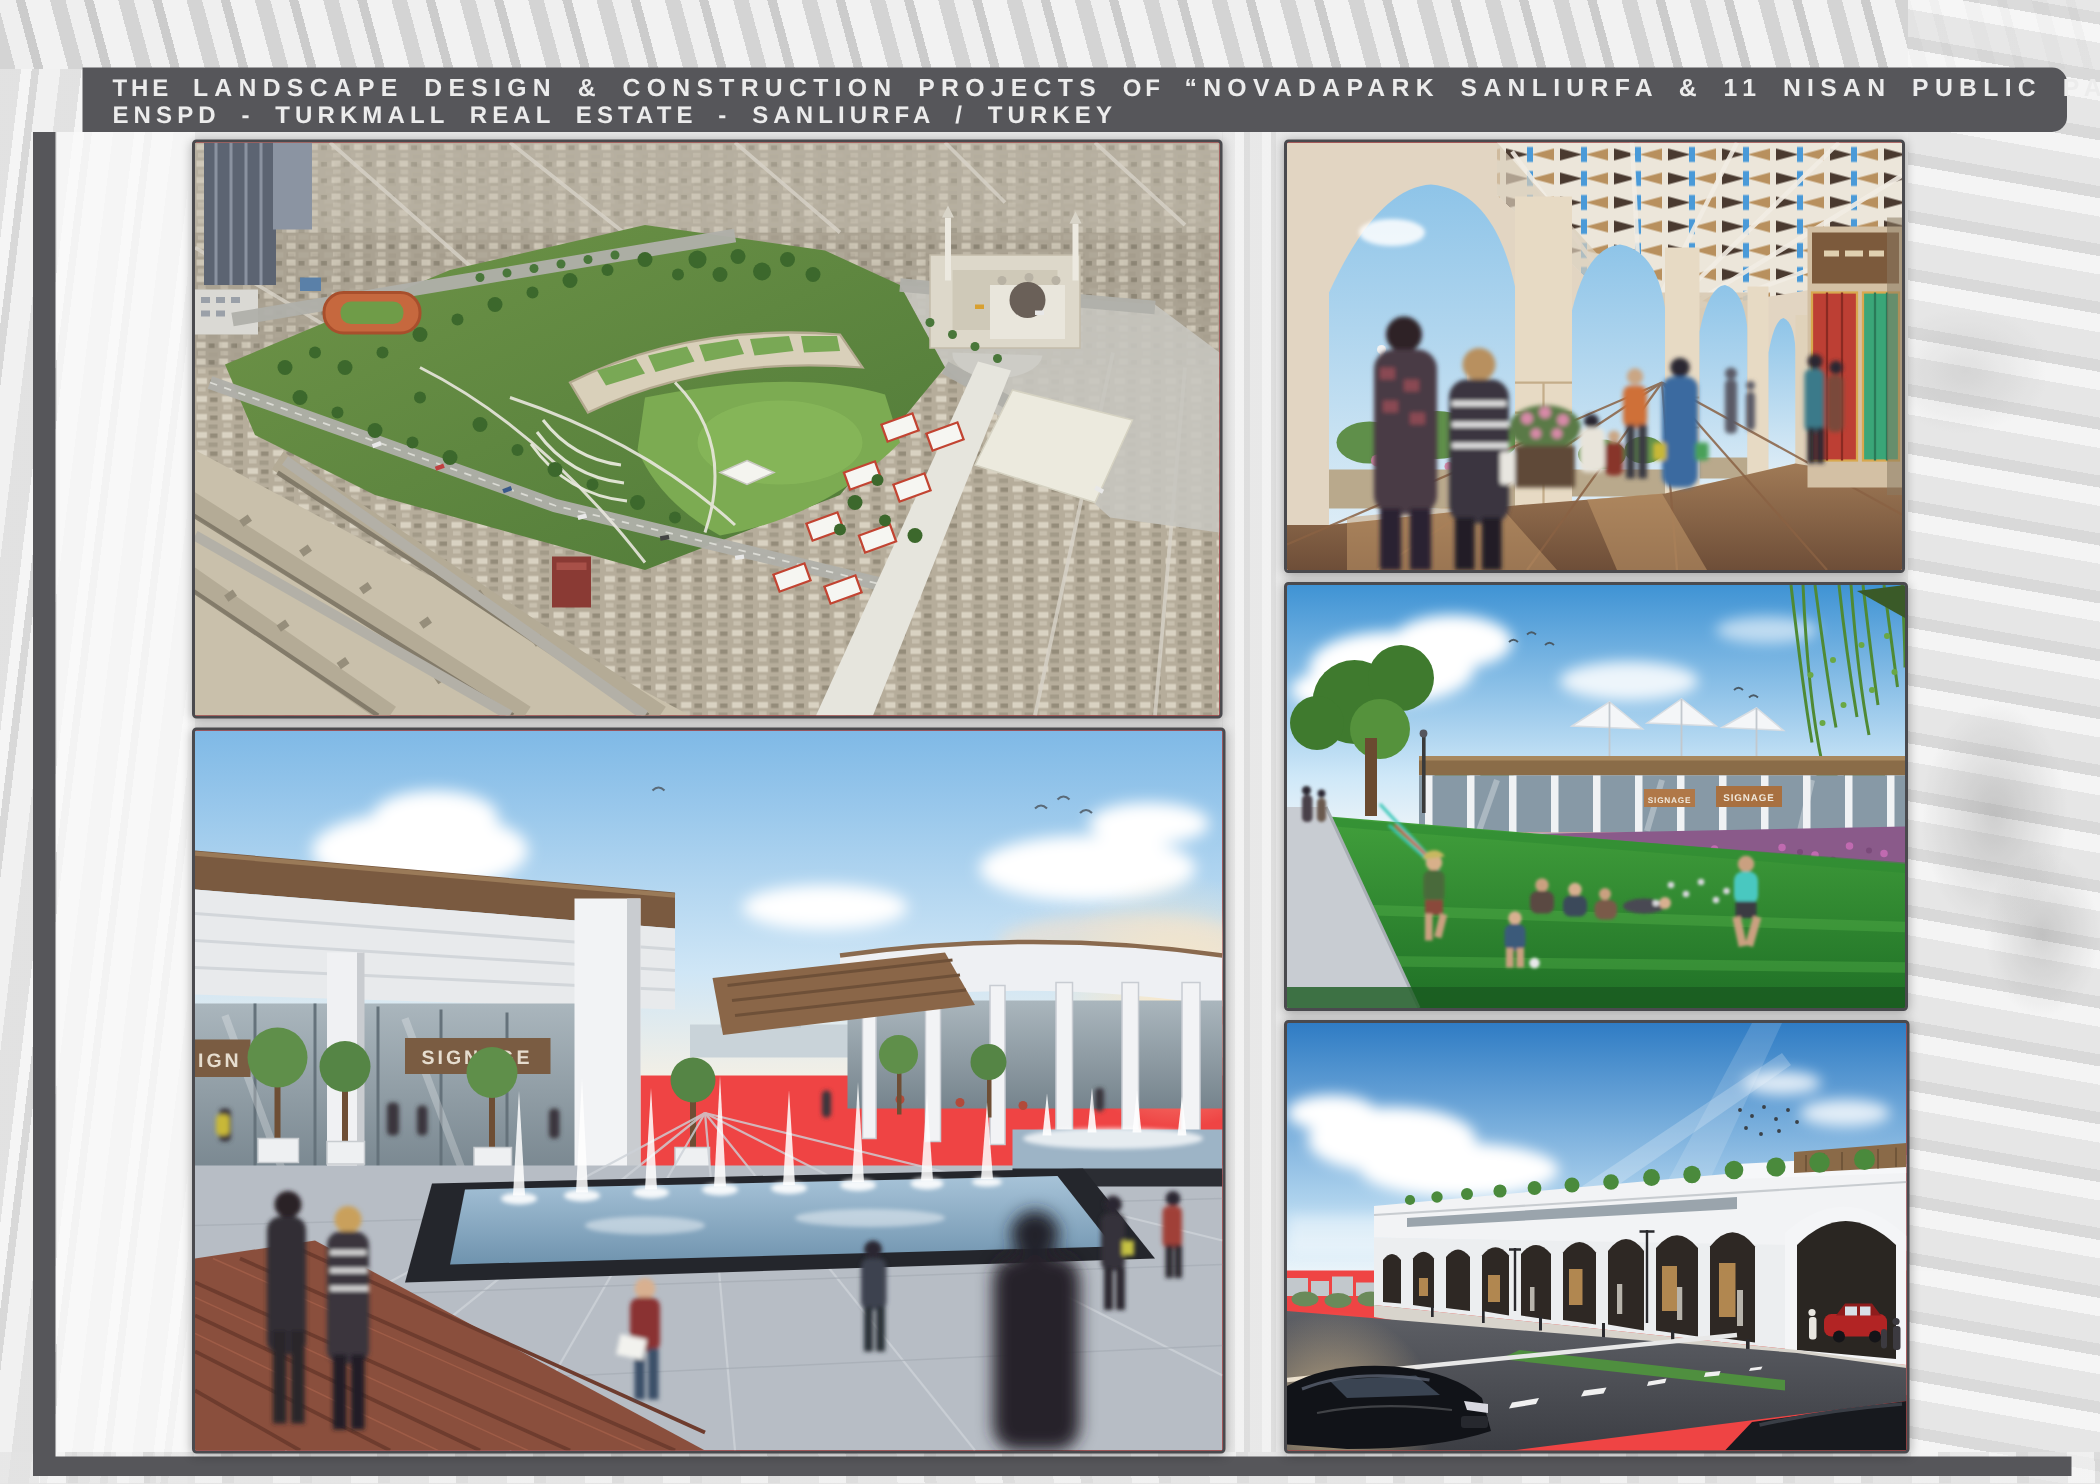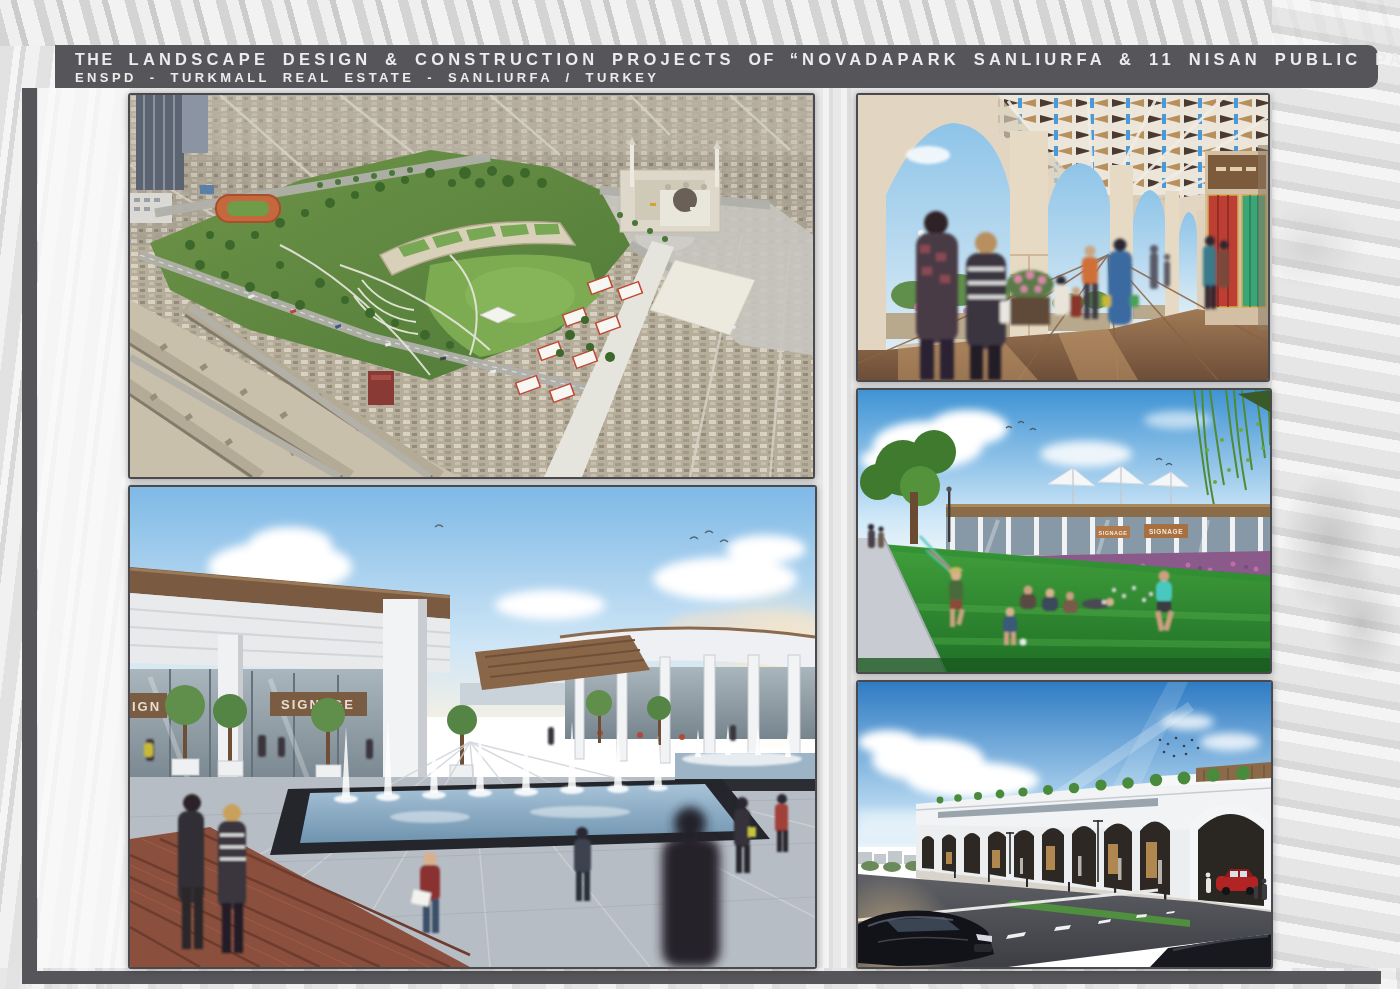--- a/index.html
+++ b/index.html
@@ -23,27 +23,27 @@
       repeating-linear-gradient(10deg,#e6e6e6 0 18px,#f7f7f7 18px 30px,#d7d7d7 30px 38px);}
   .bg-bottom{left:0;top:968px;width:1400px;height:21px;opacity:.7;
     background:repeating-linear-gradient(88deg,#e3e3e3 0 26px,#f4f4f4 26px 44px,#d8d8d8 44px 52px);}
 
   
   .header-bar{position:absolute;left:55px;top:45px;width:1323px;height:43px;box-sizing:border-box;
     background:#56565a;border-radius:0 10px 10px 0;color:#ececec;padding:4px 0 0 20px;
     display:flex;flex-direction:column;justify-content:center;gap:0;}
   .h-line1{font-weight:bold;font-size:16.5px;letter-spacing:4.2px;word-spacing:5px;white-space:nowrap;line-height:19px;}
   .h-line1 .sm{font-size:16px;letter-spacing:2.6px;}
-  .h-line2{font-weight:bold;font-size:13px;letter-spacing:3.4px;word-spacing:6px;white-space:nowrap;line-height:18px;}
+  .h-line2{font-weight:bold;font-size:16px;letter-spacing:3.4px;word-spacing:6px;white-space:nowrap;line-height:18px;}
   .left-bar{position:absolute;left:22px;top:88px;width:15px;height:896px;background:#56565a;}
   .bottom-bar{position:absolute;left:22px;top:971px;width:1359px;height:13px;background:#56565a;}
 
   
   .photo{position:absolute;border:2px solid #4a4a4e;border-radius:3px;overflow:hidden;
-    box-shadow:0 1px 7px rgba(0,0,0,.32);background:#ffffff;margin:0;padding:0;}
+    box-shadow:0 1px 7px rgba(0,0,0,.32);background:#ef4444;margin:0;padding:0;}
   .photo svg{display:block;width:100%;height:100%;}
   .ph-aerial{left:128px;top:93px;width:683px;height:382px;}
   .ph-fountain{left:128px;top:485px;width:685px;height:480px;}
   .ph-arcade{left:856px;top:93px;width:410px;height:285px;}
   .ph-lawn{left:856px;top:388px;width:412px;height:282px;}
   .ph-street{left:856px;top:680px;width:413px;height:285px;}
   svg text{font-family:"Liberation Sans",sans-serif;}
 </style>
 </head>
 <body>

